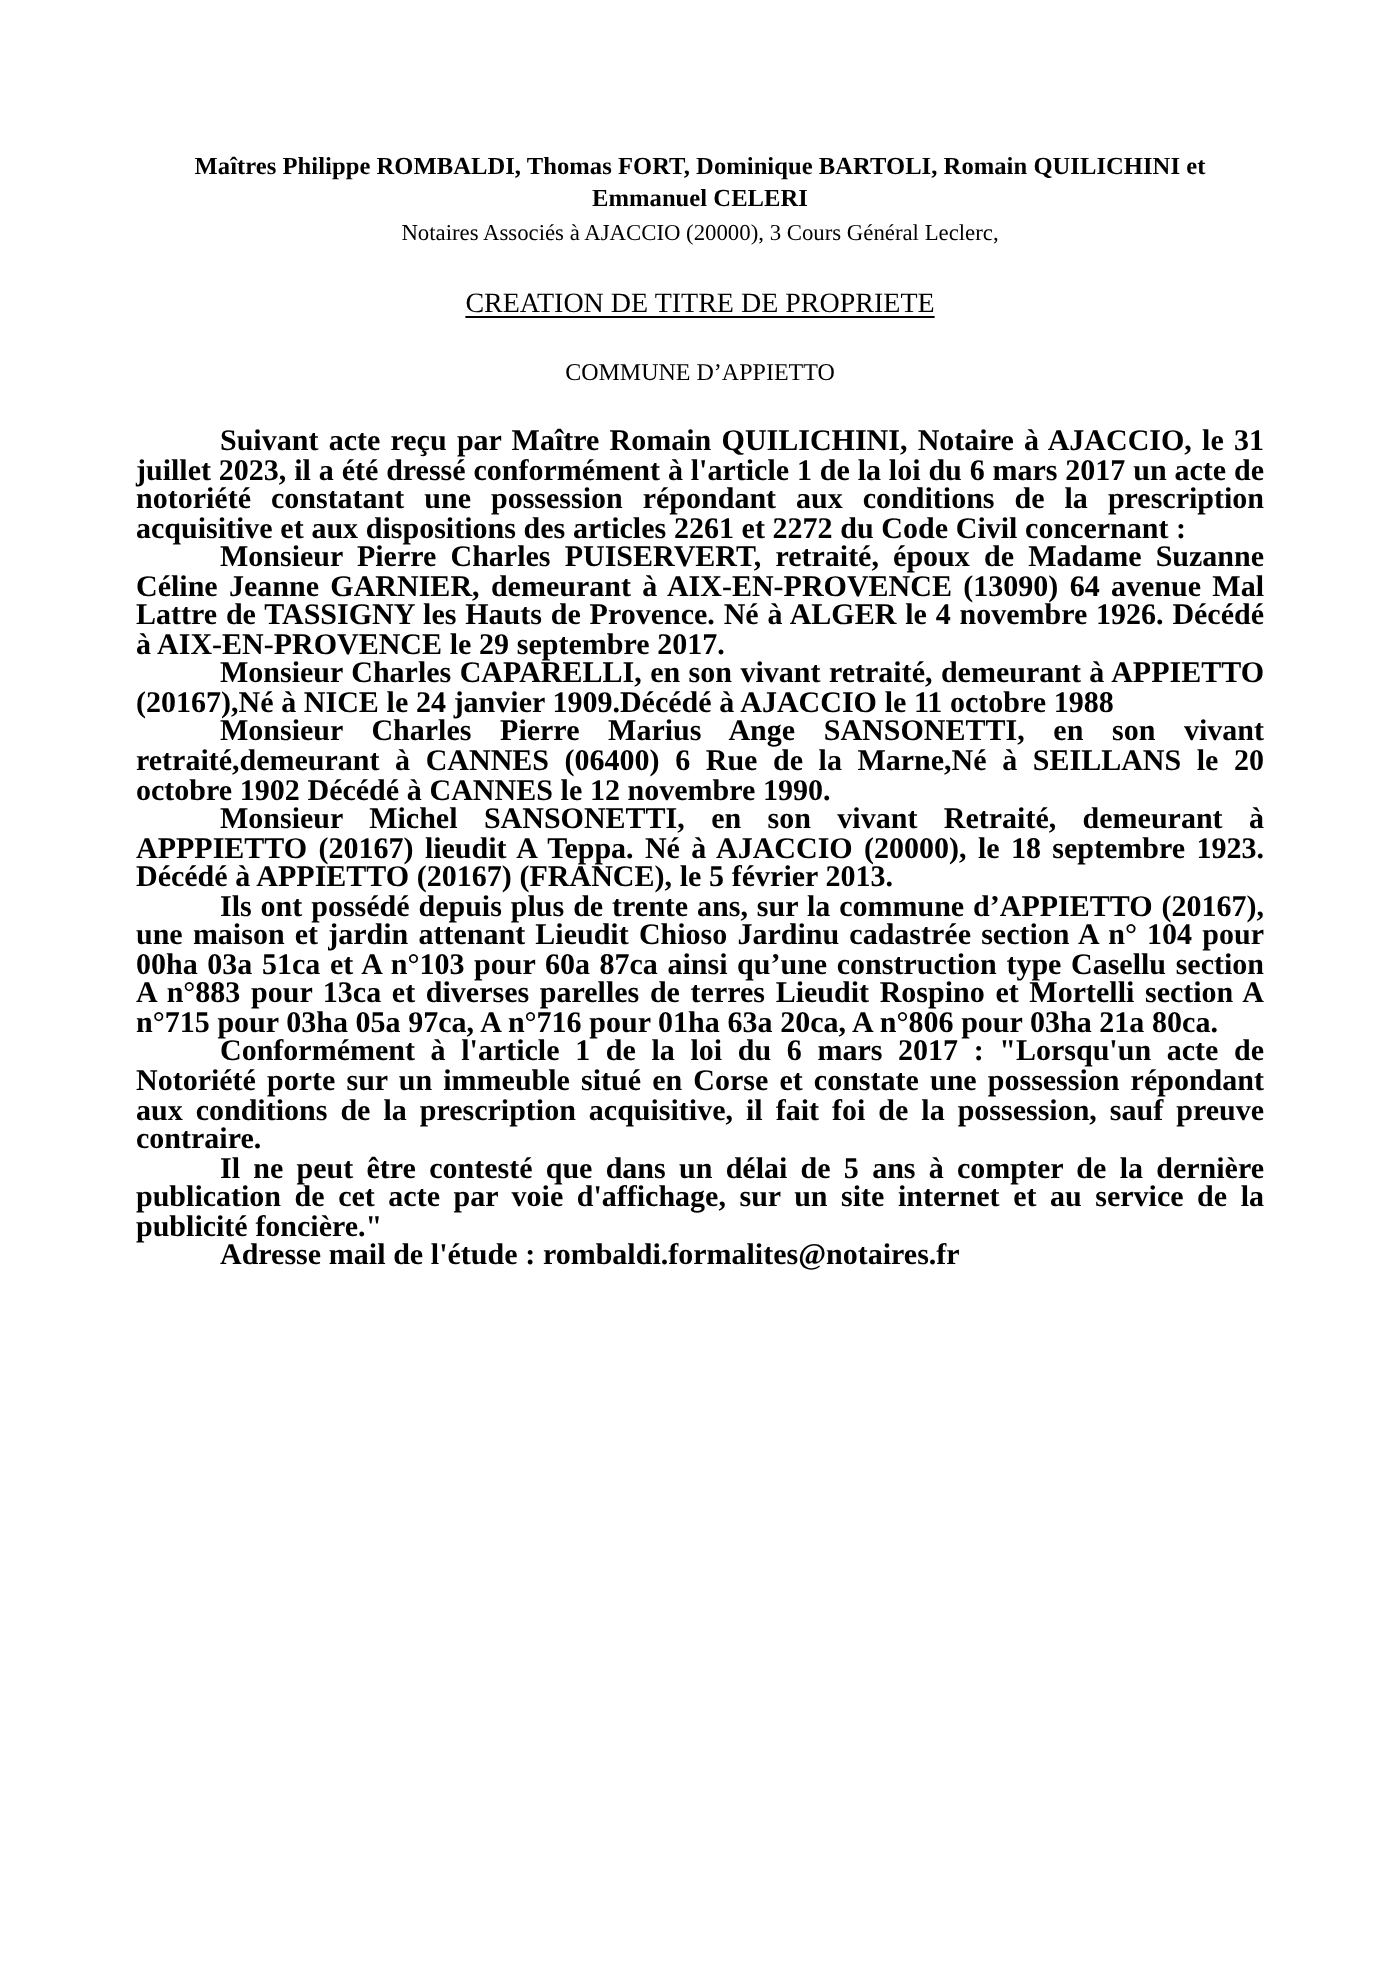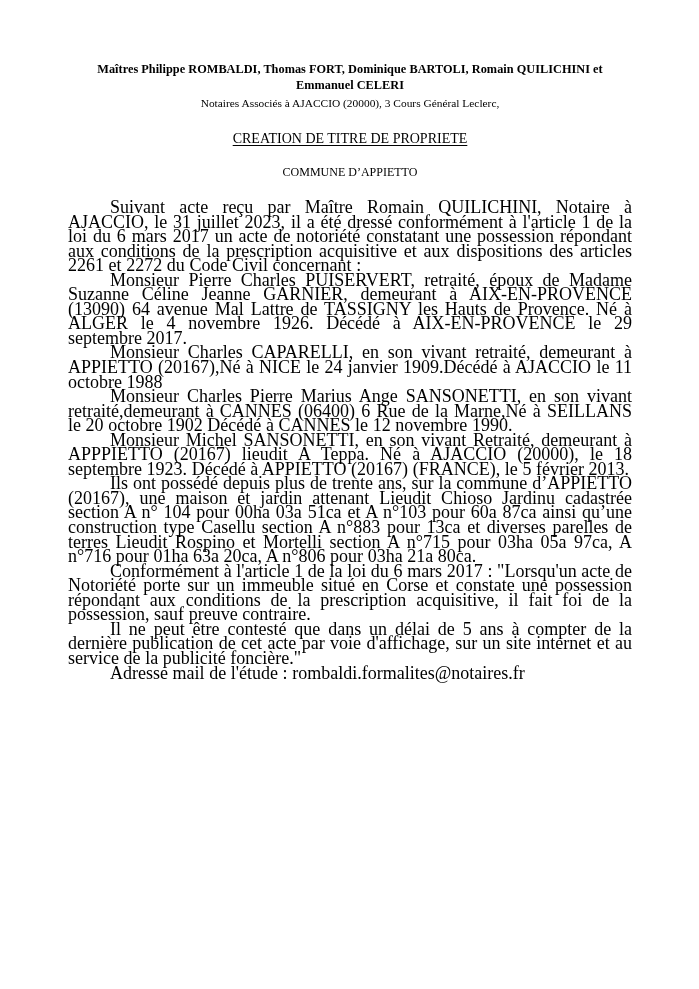--- a/index.html
+++ b/index.html
@@ -21,21 +21,21 @@
     left: 0;
     top: 0;
     width: 699px;
     height: 989px;
     background: #ffffff;
     overflow: hidden;
   }
   .content {
     position: absolute;
     left: 68px;
-    top: 62px;
+    top: 76px;
     width: 564px;
   }
 
   
   .firm-name {
     text-align: center;
     font-weight: bold;
     font-size: 12.3px;
     line-height: 15.5px;
     margin: 0;
@@ -69,23 +69,24 @@
 
   
   .body-block {
     margin-top: 20px;
   }
   p.para {
     margin: 0;
     text-align: justify;
     text-justify: inter-word;
     text-indent: 42px;
-    font-size: 18px;
+    font-size: 15px;
     line-height: 14.55px;
     word-spacing: 0.1px;
+    font-weight: bold;
   }
 </style>
 </head>
 <body>
 
 <div class="page">
   <div class="content">
 
     <div>
       <p class="firm-name">Maîtres Philippe ROMBALDI, Thomas FORT, Dominique BARTOLI, Romain QUILICHINI et Emmanuel CELERI</p>

